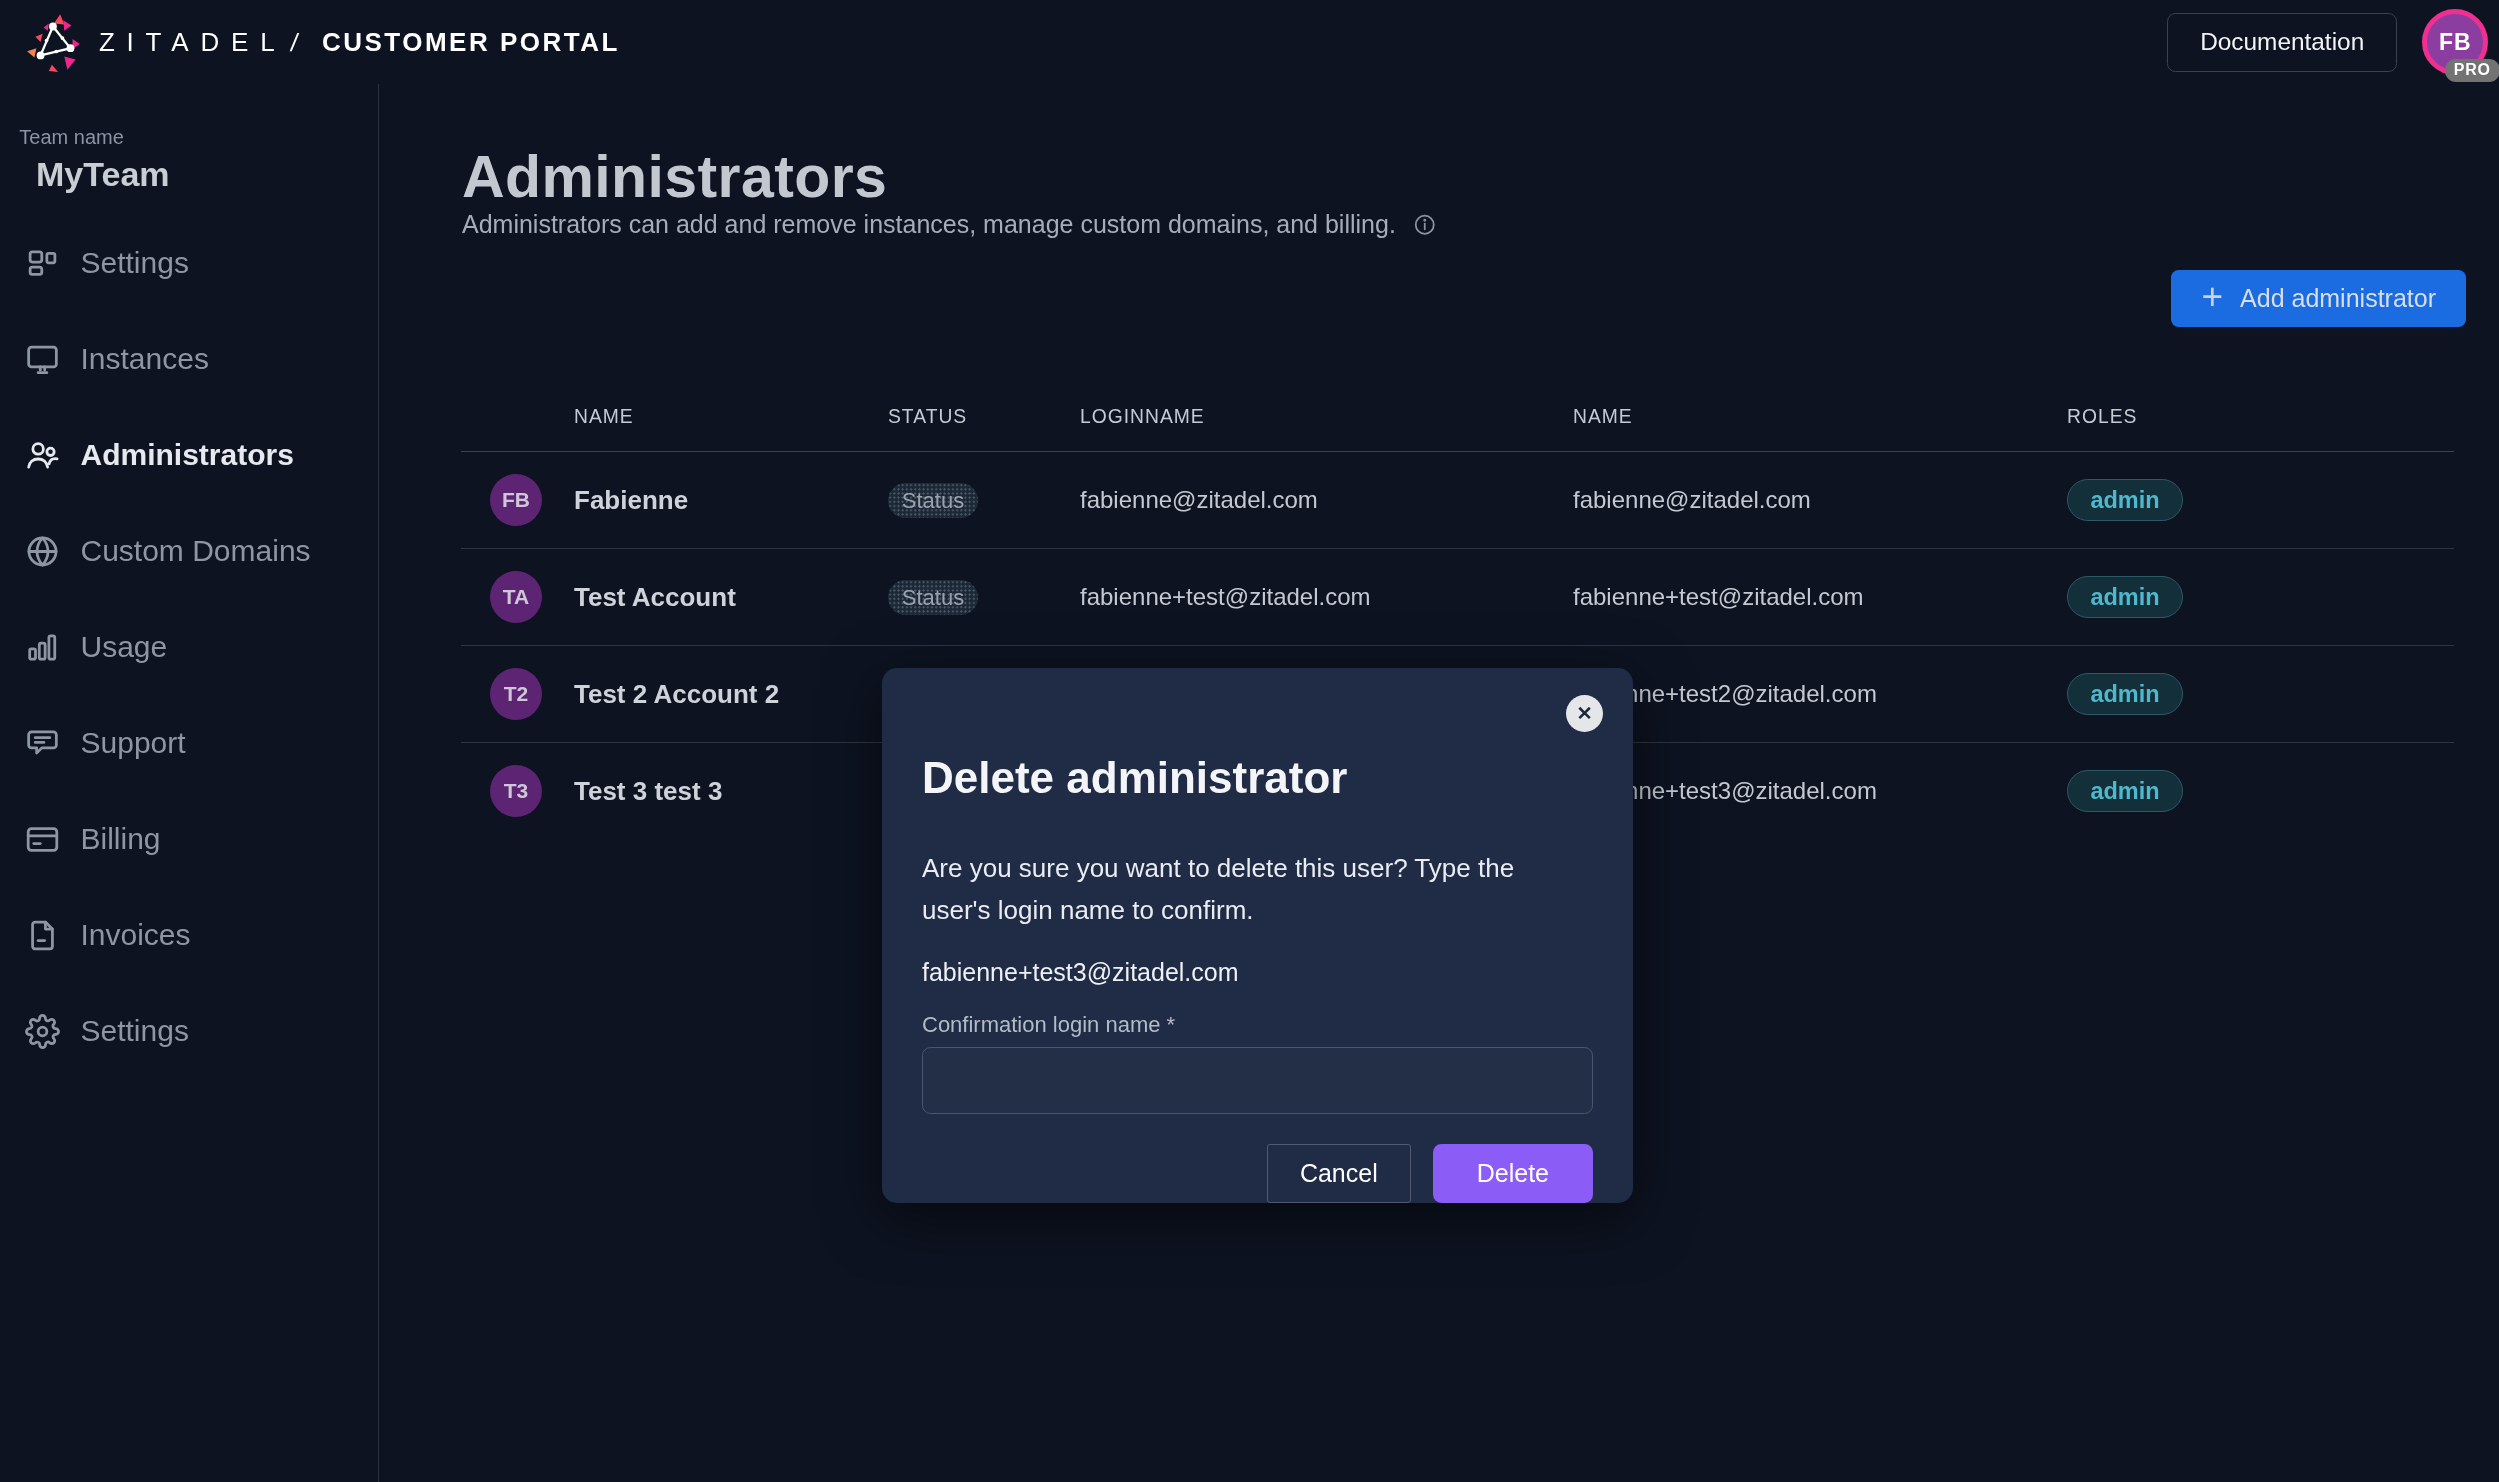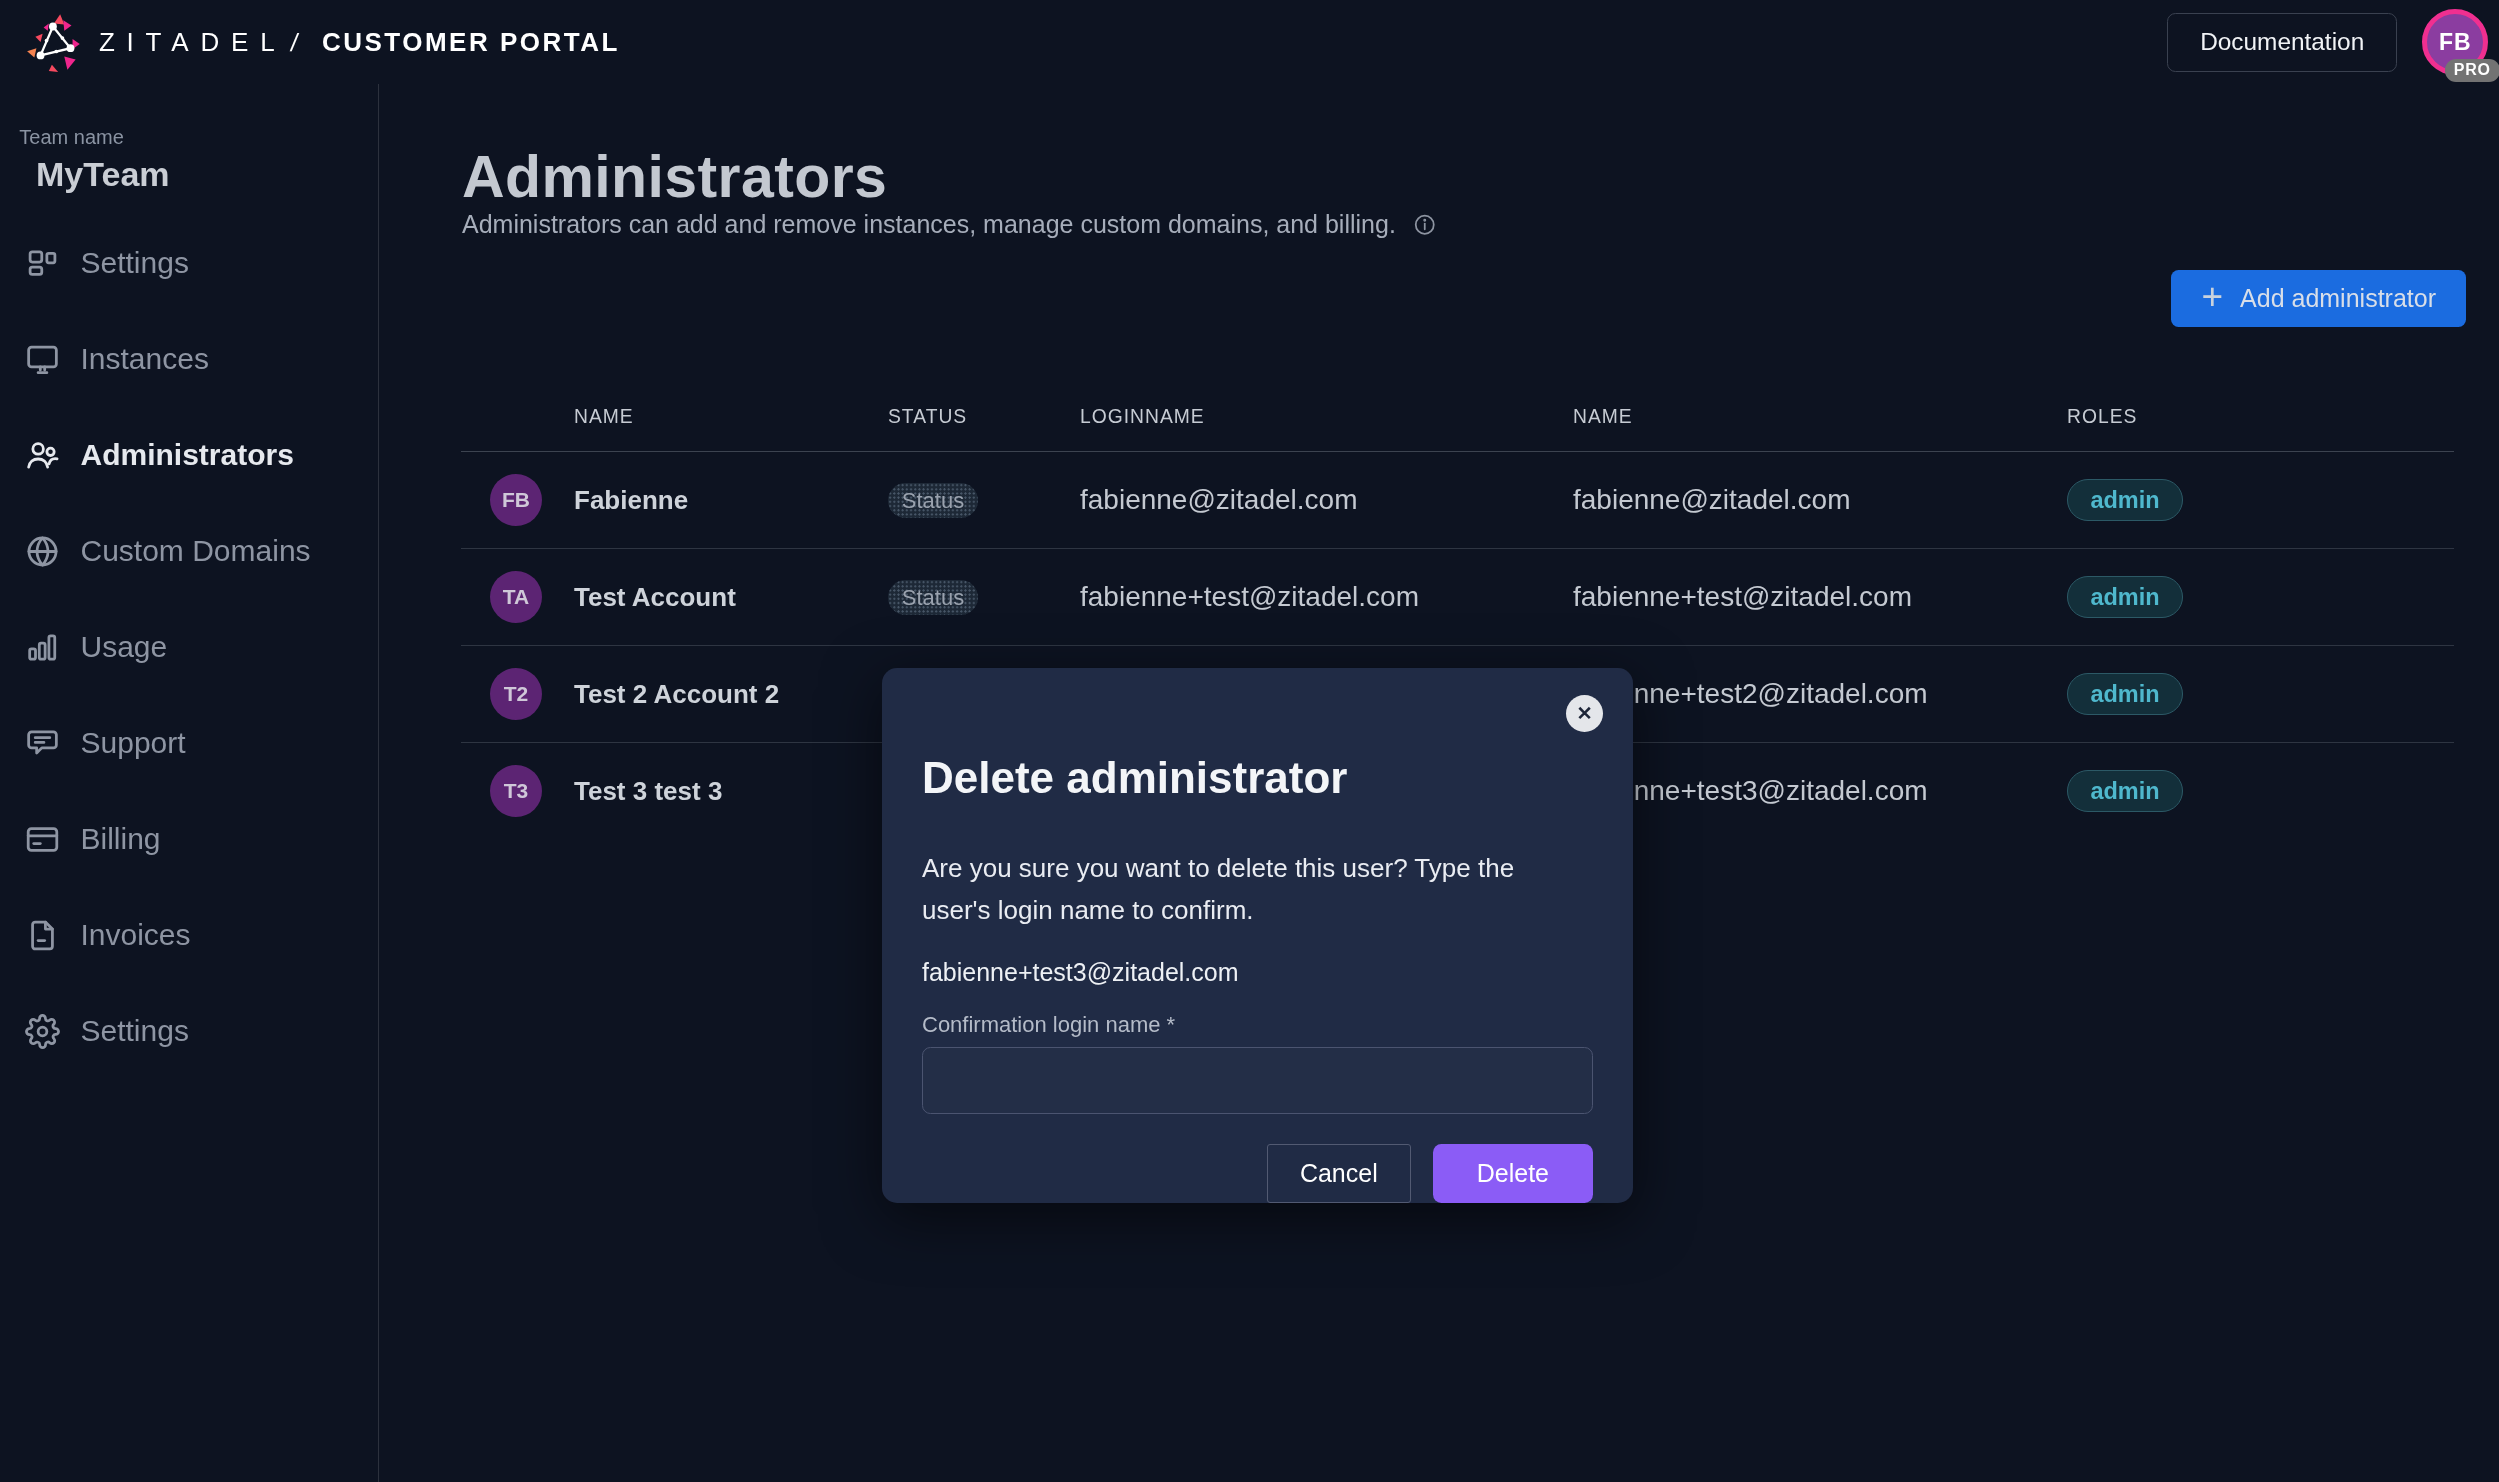--- a/index.html
+++ b/index.html
@@ -51,21 +51,21 @@
   .trow:last-child{border-bottom:none;}
   .cell-avatar{padding-left:29px;}
   .row-avatar{width:52px;height:52px;border-radius:50%;background:#5c2473;color:#cfc7d8;font-weight:700;
     font-size:21px;display:flex;align-items:center;justify-content:center;}
   .cell-name{font-size:26px;font-weight:700;color:#ced3da;}
   .status-chip{display:inline-block;min-width:90px;height:35px;line-height:35px;text-align:center;border-radius:17.7px;
     font-size:22px;color:#9aa2ae;box-sizing:border-box;
     background-color:#1d2836;
     background-image:radial-gradient(rgba(130,150,172,.42) 1.1px, transparent 1.2px);
     background-size:4.2px 4.2px;}
-  .cell-mail{font-size:28px;color:#c4c9d1;}
+  .cell-mail{font-size:24px;color:#c4c9d1;}
   .role-chip{display:inline-flex;align-items:center;justify-content:center;width:116px;height:42px;box-sizing:border-box;
     border:1.7px solid #2c5966;border-radius:22px;background:#132f3a;color:#4fb8cd;font-weight:700;font-size:23.5px;}
   
   .modal{position:absolute;left:882px;top:668px;width:751px;height:535px;background:#202b45;border-radius:15px;
     box-shadow:0 15px 59px rgba(0,0,0,.55);box-sizing:border-box;padding:49px 40px 0 40px;}
   .modal-close{position:absolute;top:27px;right:30px;width:37px;height:37px;border-radius:50%;background:#e4e6ea;
     color:#1d2538;display:flex;align-items:center;justify-content:center;font-size:19.3px;font-weight:700;border:none;cursor:pointer;font-family:inherit;}
   .modal-title{font-size:44px;font-weight:600;color:#f3f5f8;margin-top:36px;}
   .modal-body{margin-top:45px;font-size:26px;line-height:1.6;color:#e9ecf2;padding-right:5px;}
   .modal-login{margin-top:27px;font-size:25px;color:#eef1f5;}

